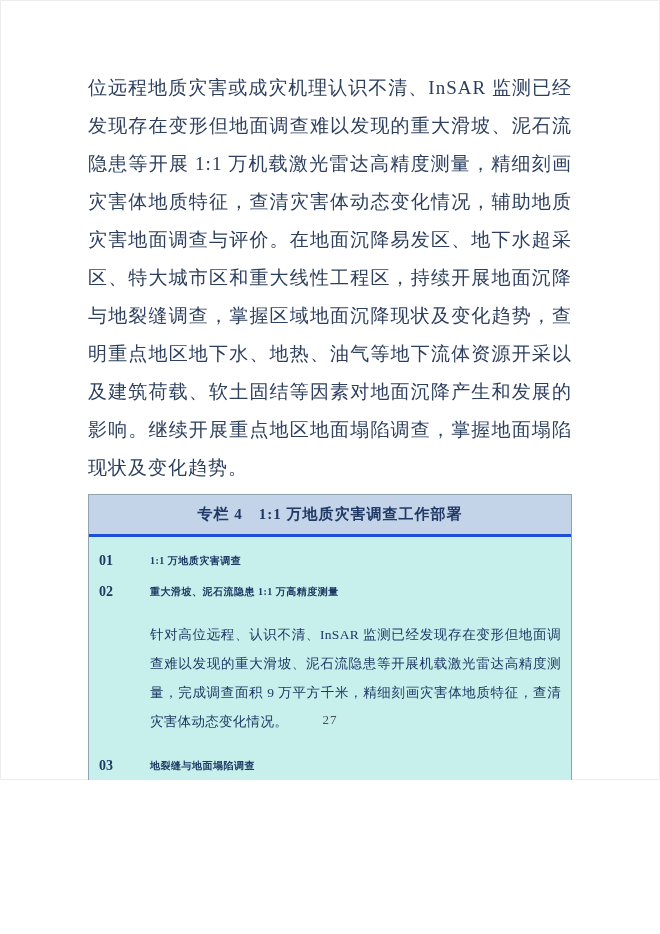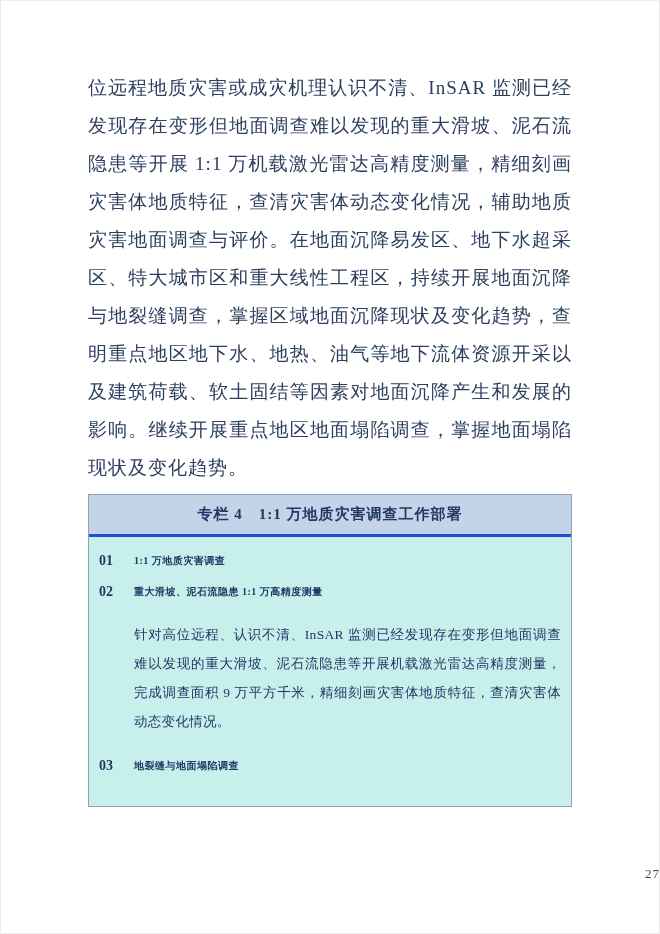--- a/index.html
+++ b/index.html
@@ -3,21 +3,21 @@
 <meta charset="utf-8">
 <style>
   html, body {
     margin: 0;
     padding: 0;
     background: #ffffff;
   }
   .page {
     position: relative;
     width: 660px;
-    height: 934px;
+    height: 780px;
     background: #ffffff;
     box-sizing: border-box;
     overflow: hidden;
     outline: 1px solid #ededed;
     outline-offset: -1px;
     font-family: "Liberation Serif", "DejaVu Serif", serif;
   }
   .content {
     position: absolute;
     left: 88px;
@@ -48,21 +48,21 @@
     border-bottom: 3px solid #1d4ed8;
   }
   .panel-body {
     background: var(--panel-body-bg, #c7f0ec);
     padding: 7px 10px 26px 8px;
     color: var(--panel-text, #1f3864);
   }
   .panel-item {
     display: grid;
     grid-template-columns: 30px 1fr;
-    column-gap: 7px;
+    column-gap: 23px;
     margin-top: 2px;
   }
   .item-number {
     grid-column: 1;
     font-weight: bold;
     font-size: 14px;
     line-height: 29px;
     padding-left: 2px;
     font-family: "Liberation Serif", "DejaVu Serif", serif;
   }
@@ -79,21 +79,21 @@
     line-height: 29px;
     letter-spacing: 0.3px;
     text-align: justify;
     text-justify: inter-character;
   }
   .page-number {
     position: absolute;
     left: 0;
     right: 0;
     bottom: 52px;
-    text-align: right;
+    text-align: center;
     font-size: 13px;
     color: #4a4a50;
     letter-spacing: 1px;
   }
 </style>
 </head>
 <body>
 
 <div class="page">
   <div class="content">

